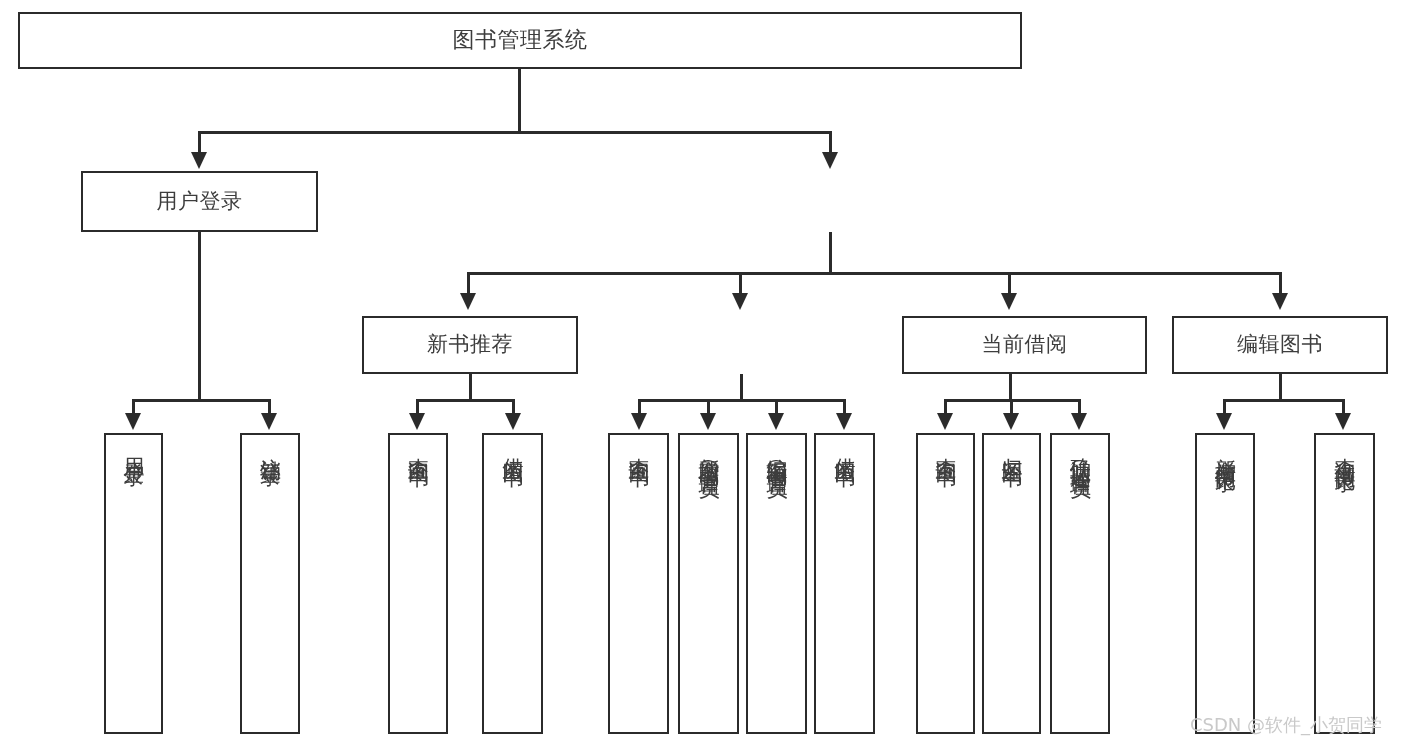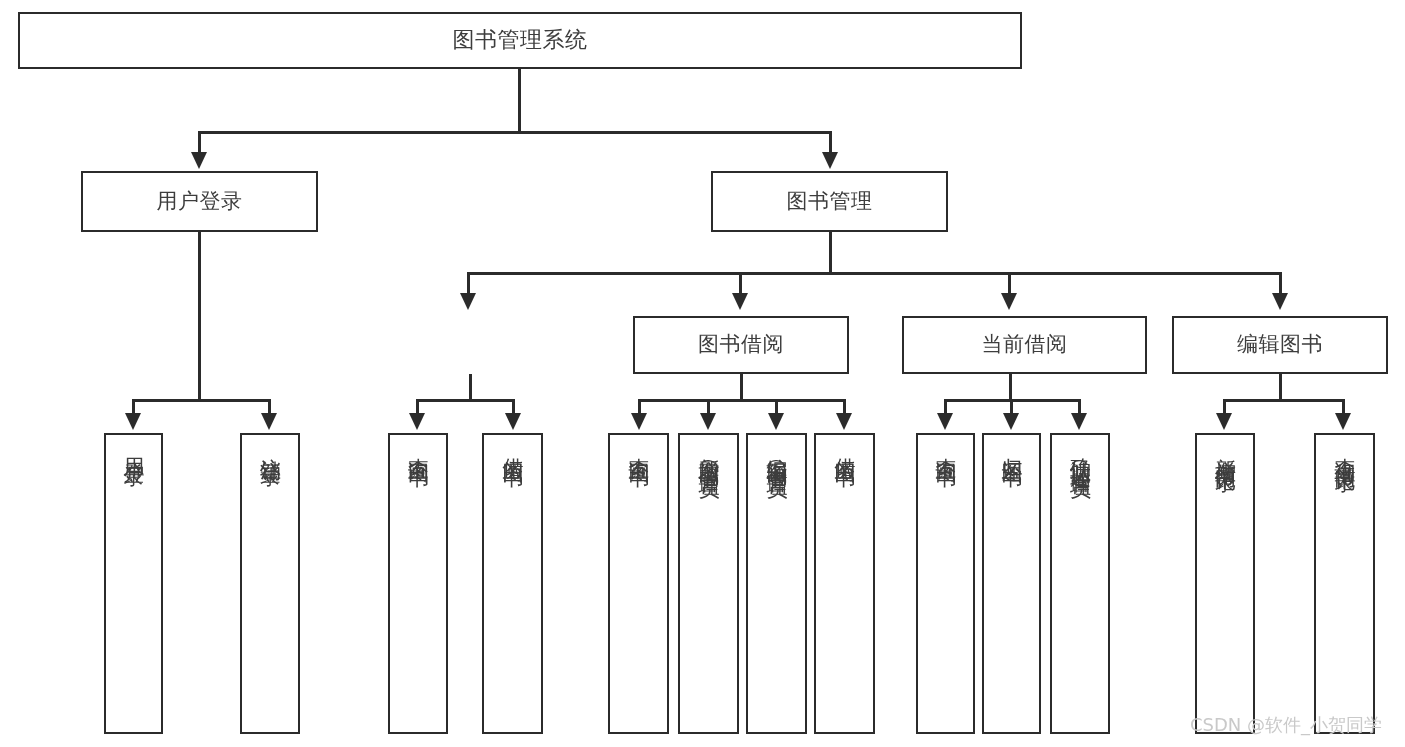--- a/index.html
+++ b/index.html
@@ -92,45 +92,42 @@
 
   <div class="vline" style="left:198px; top:131px; height:24px;"></div>
   <div class="arrow" style="left:191px; top:152px;"></div>
   <div class="vline" style="left:829px; top:131px; height:24px;"></div>
   <div class="arrow" style="left:822px; top:152px;"></div>
 
   <div class="node h" style="left:81px; top:171px; width:237px; height:61px;">
     <span class="lbl">用户登录</span>
   </div>
 
-  <div class="node h" style="left:711px; top:171px; width:237px; height:61px;">
-    <span class="lbl">图书管理</span>
-  </div>
 
   <div class="vline" style="left:198px; top:232px; height:170px;"></div>
   <div class="hline" style="left:132px; top:399px; width:138px;"></div>
   <div class="vline" style="left:132px; top:399px; height:16px;"></div>
   <div class="arrow" style="left:125px; top:413px;"></div>
   <div class="vline" style="left:268px; top:399px; height:16px;"></div>
   <div class="arrow" style="left:261px; top:413px;"></div>
 
   <div class="vline" style="left:829px; top:232px; height:42px;"></div>
   <div class="hline" style="left:467px; top:272px; width:815px;"></div>
 
   <div class="vline" style="left:467px; top:272px; height:24px;"></div>
   <div class="arrow" style="left:460px; top:293px;"></div>
   <div class="vline" style="left:739px; top:272px; height:24px;"></div>
   <div class="arrow" style="left:732px; top:293px;"></div>
   <div class="vline" style="left:1008px; top:272px; height:24px;"></div>
   <div class="arrow" style="left:1001px; top:293px;"></div>
   <div class="vline" style="left:1279px; top:272px; height:24px;"></div>
   <div class="arrow" style="left:1272px; top:293px;"></div>
 
-  <div class="node h" style="left:633px; top:316px; width:216px; height:58px;">
-    <span class="lbl">图书借阅</span>
+  <div class="node h" style="left:362px; top:316px; width:216px; height:58px;">
+    <span class="lbl">新书推荐</span>
   </div>
   <div class="node h" style="left:902px; top:316px; width:245px; height:58px;">
     <span class="lbl">当前借阅</span>
   </div>
   <div class="node h" style="left:1172px; top:316px; width:216px; height:58px;">
     <span class="lbl">编辑图书</span>
   </div>
 
   <div class="vline" style="left:469px; top:374px; height:26px;"></div>
   <div class="hline" style="left:416px; top:399px; width:99px;"></div>

